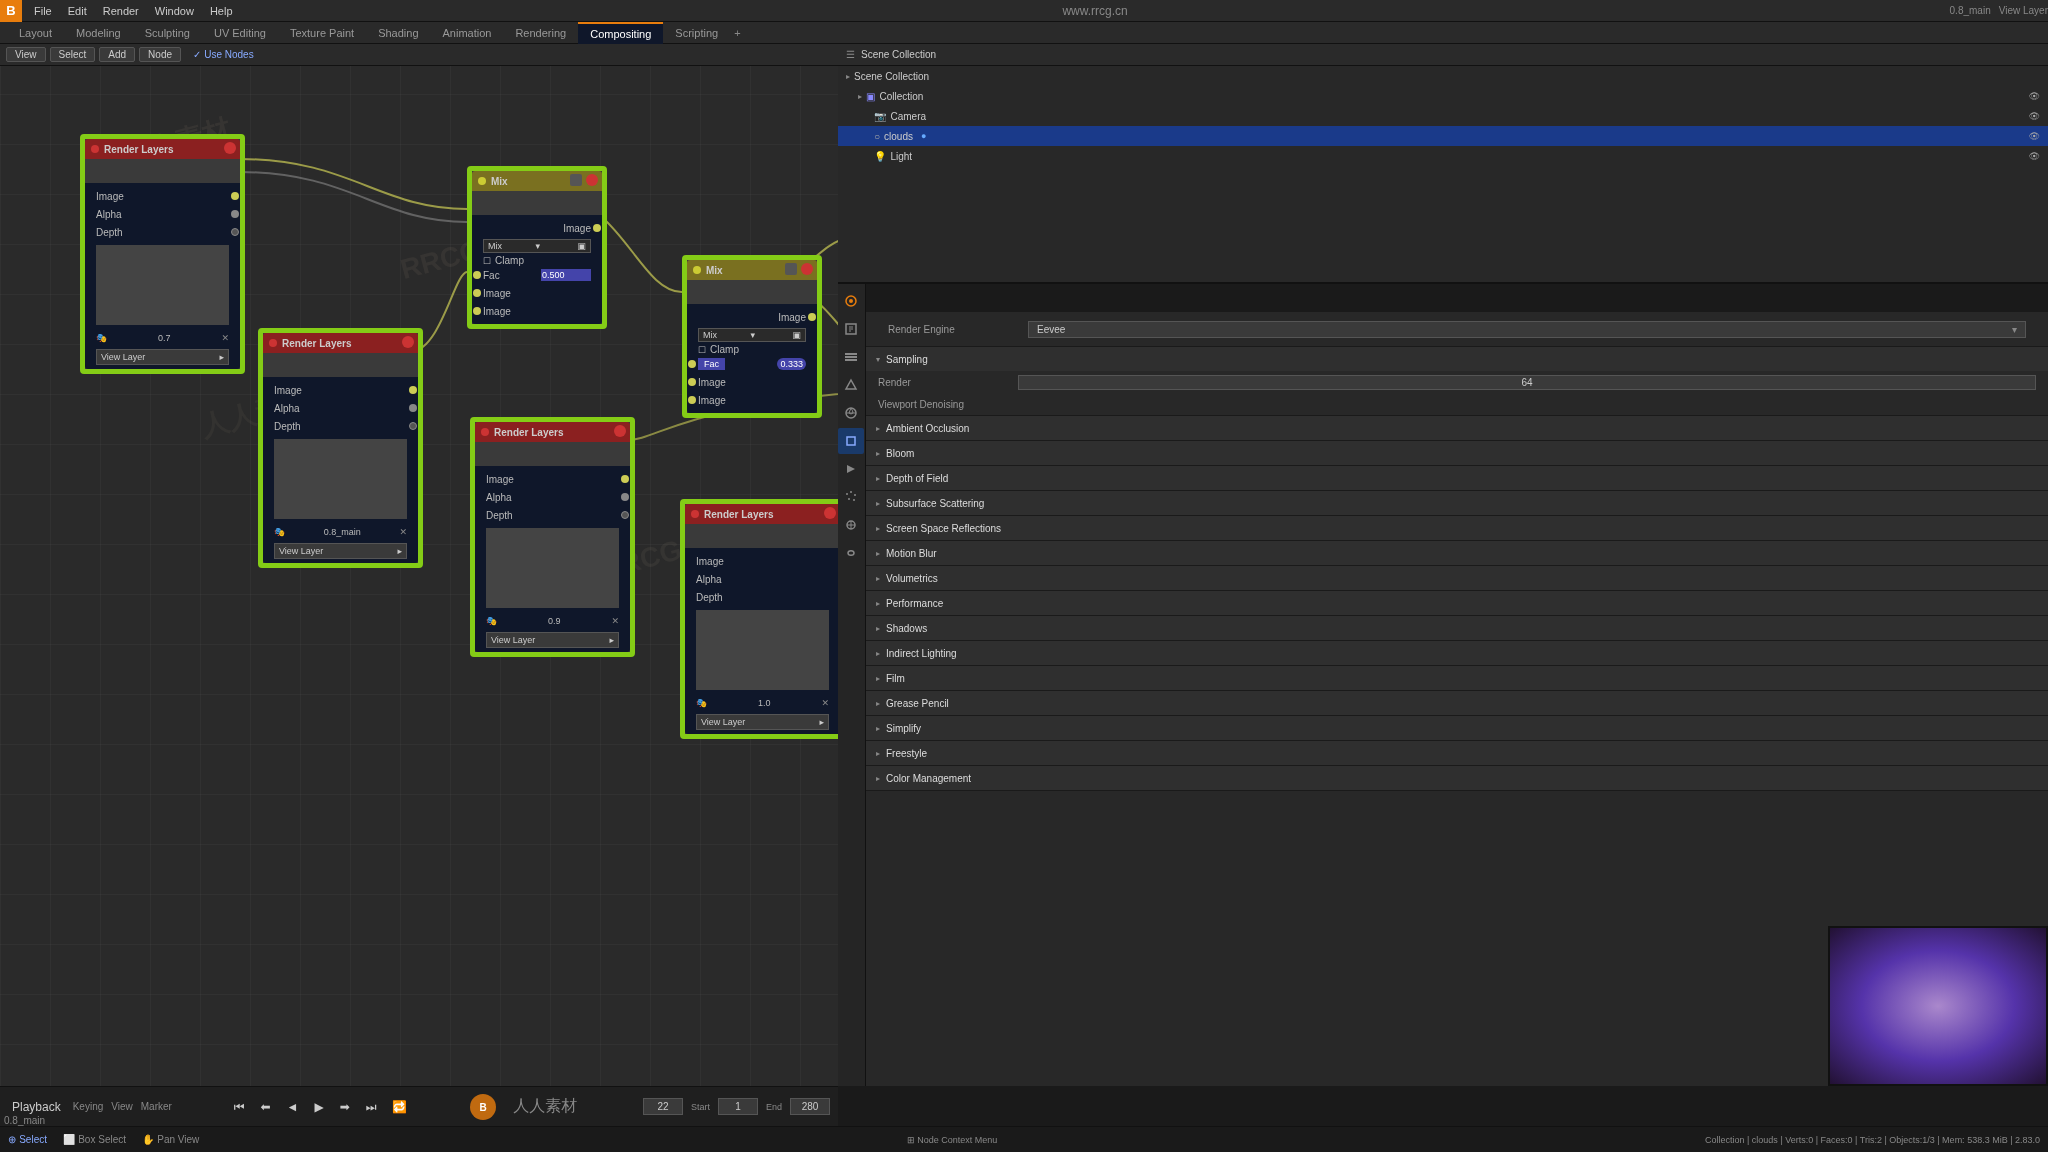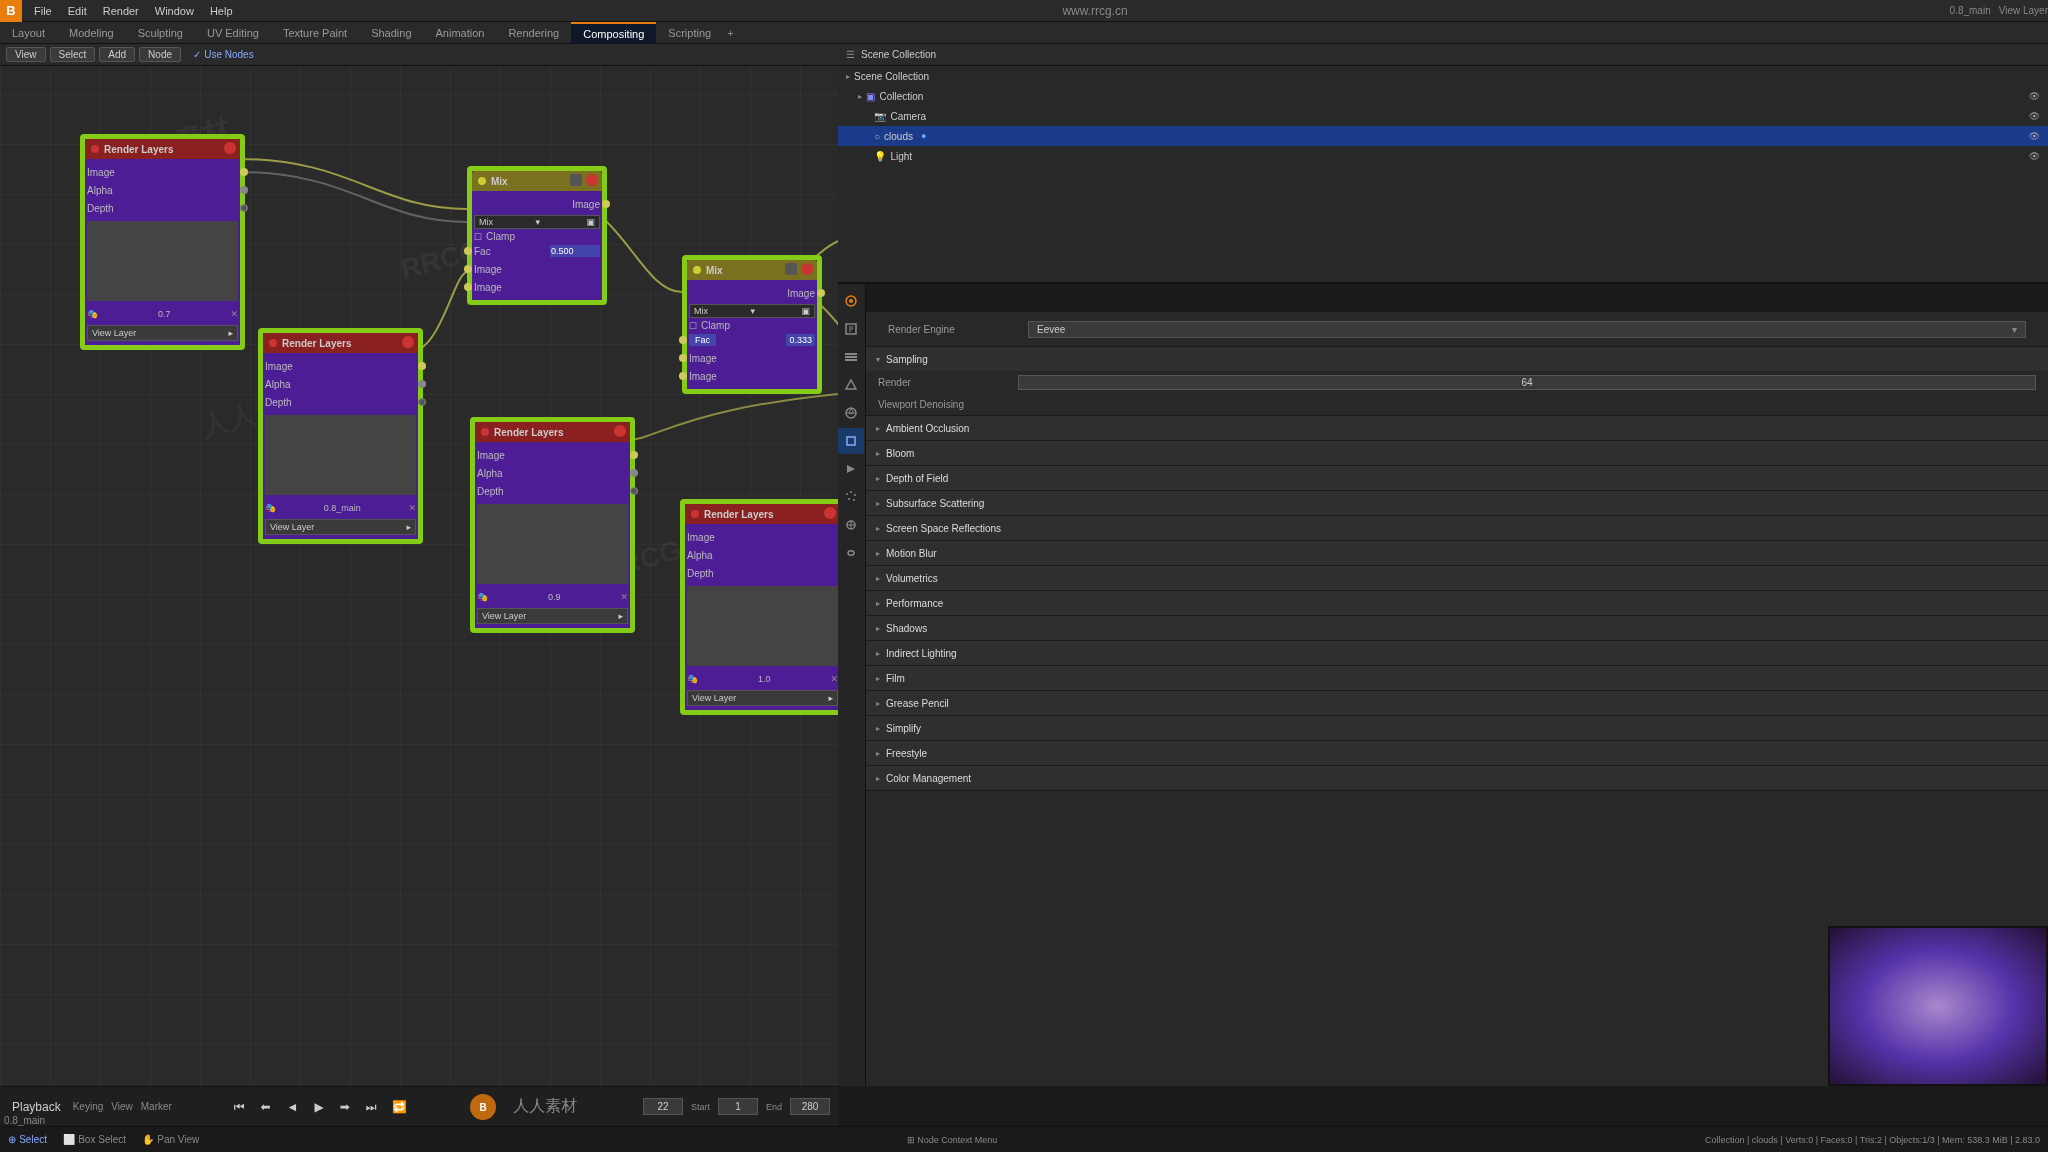--- a/index.html
+++ b/index.html
@@ -42,20 +42,21 @@
     
     #workspace-tabs {
       position: absolute;
       top: 22px; left: 0; right: 0;
       height: 22px;
       background: #2a2a2a;
       display: flex;
       align-items: center;
       border-bottom: 1px solid #111;
       z-index: 100;
+      padding-left: 7px;
     }
     .workspace-tab {
       padding: 2px 12px;
       color: #999;
       cursor: pointer;
       font-size: 11px;
       height: 22px;
       display: flex; align-items: center;
     }
     .workspace-tab.active {
@@ -159,23 +160,24 @@
     }
     .node-dot {
       width: 8px; height: 8px;
       border-radius: 50%;
       margin-right: 5px;
     }
     .dot-red { background: #cc3333; }
     .dot-yellow { background: #cccc33; }
 
     .node-body {
-      padding: 4px 2px;
-      background: #4c1d95;
+      padding: 4px 11px;
+      background: #0f172a;
       border-radius: 0 0 3px 3px;
+      margin-top: 24px;
     }
     .node-row {
       display: flex;
       align-items: center;
       justify-content: space-between;
       height: 18px;
       font-size: 10px;
       color: #bbb;
       position: relative;
     }
@@ -580,21 +582,21 @@
         <span>▾</span>
         <span style="margin-left:4px;">▣</span>
       </div>
       <div class="node-checkbox">
         <span style="font-size:9px;">☐</span>
         <span>Clamp</span>
       </div>
       <div class="node-row">
         <div class="socket socket-left socket-yellow" style="top:5px;"></div>
         <span style="background:#4444aa; color:#fff; padding:1px 6px; font-size:9px;">Fac</span>
-        <span style="font-size:9px; color:#fff; background:#4444aa; padding:1px 3px;">0.333</span>
+        <span style="font-size:9px; color:#fff; background:#4444aa; padding:1px 3px;border-radius:6px;">0.333</span>
       </div>
       <div class="node-row">
         <div class="socket socket-left socket-yellow" style="top:5px;"></div>
         <span>Image</span>
       </div>
       <div class="node-row">
         <div class="socket socket-left socket-yellow" style="top:5px;"></div>
         <span>Image</span>
       </div>
     </div>

